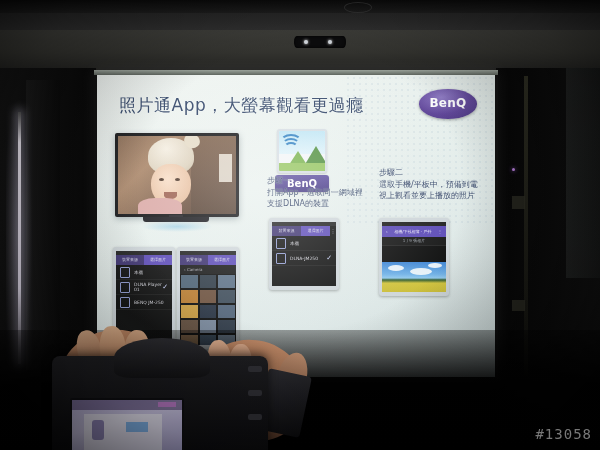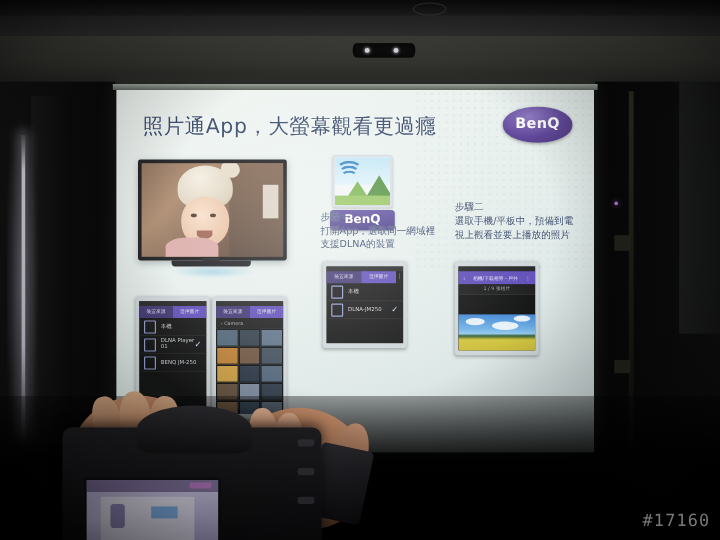--- a/index.html
+++ b/index.html
@@ -431,14 +431,14 @@
     <div class="cam-lcd">
       <div class="lcd-top"></div>
       <div class="lcd-body"></div>
       <div class="lcd-fig"></div>
       <div class="lcd-blue"></div>
       <div class="lcd-pink"></div>
     </div>
   </div>
 
   <div class="fg-vignette"></div>
-  <div class="watermark">#17160</div>
+  <div class="watermark">#13058</div>
 </div>
 
 </body></html>

